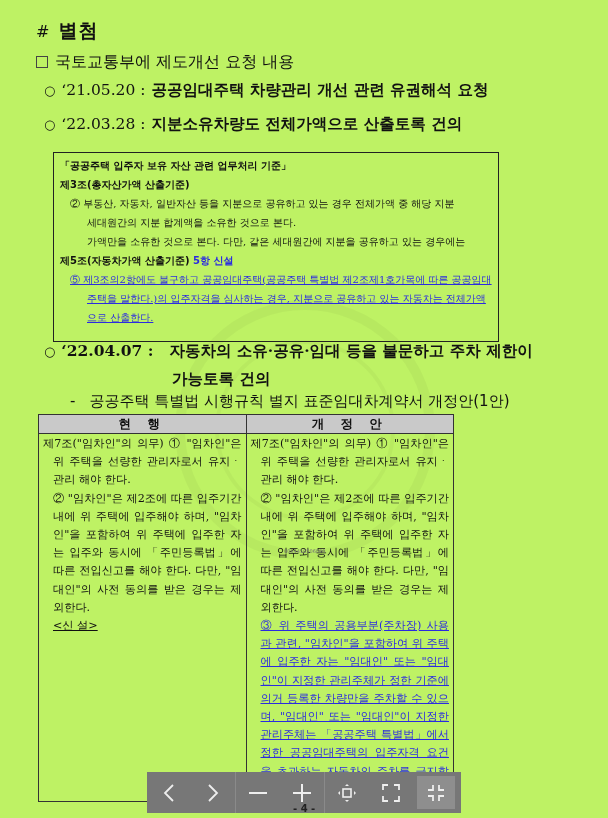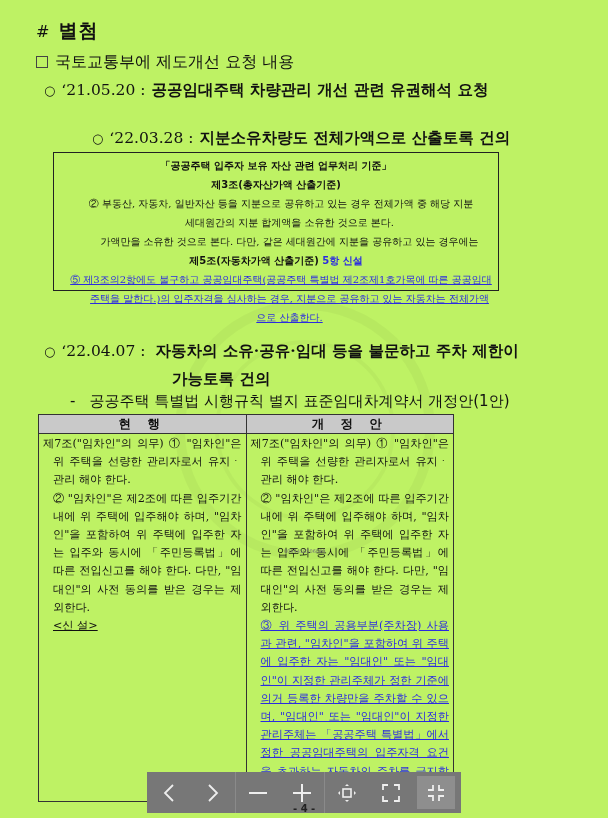--- a/index.html
+++ b/index.html
@@ -17,31 +17,31 @@
     .h-annex { position: absolute; left: 36px; top: 18px; font-size: 19px; font-weight: bold; letter-spacing: 1px; }
     .h-annex .hash { font-weight: normal; font-size: 16px; margin-right: 8px; }
 
     .h-section { position: absolute; left: 36px; top: 52px; font-size: 16px; }
     .h-section .box { display: inline-block; width: 12px; height: 12px; border: 1px solid #444; margin-right: 7px; vertical-align: -1px; }
 
     .bullet { position: absolute; left: 44px; font-size: 15.5px; font-weight: bold; font-family: "DejaVu Serif", serif; white-space: nowrap; text-align: right; }
     .bullet .o { font-family: "DejaVu Sans", sans-serif; font-weight: normal; font-size: 13px; margin-right: 6px; }
     .bullet .date { font-weight: normal; margin-right: 6px; }
 
-    .quote-box { position: absolute; left: 53px; top: 152px; width: 446px; height: 139px; border: 1.5px solid #222;
-      padding: 3px 6px; font-size: 10px; line-height: 19px; font-family: "DejaVu Serif", serif; text-align: center; }
+    .quote-box { position: absolute; left: 53px; top: 152px; width: 446px; height: 190px; border: 1.5px solid #222;
+      padding: 3px 6px; font-size: 10px; line-height: 19px; font-family: "DejaVu Serif", serif; }
     .quote-box .bold { font-weight: bold; font-family: "DejaVu Sans", sans-serif; }
     .quote-box .indent { padding-left: 10px; text-indent: 0; }
     .quote-box .cont { padding-left: 27px; }
     .blue { color: #2b2be0; }
     .blue-u { color: #2b2be0; text-decoration: underline; }
 
     .b4 { position: absolute; left: 44px; top: 337px; font-size: 15.5px; font-weight: bold; font-family: "DejaVu Serif", serif; line-height: 27px; white-space: nowrap; }
     .b4 .o { font-family: "DejaVu Sans", sans-serif; font-weight: normal; font-size: 13px; margin-right: 6px; }
-    .b4 .date { font-weight: normal; margin-right: 10px; }
+    .b4 .date { font-weight: bold; margin-right: 16px; }
     .b4 .l2 { padding-left: 128px; }
 
     .dash-line { position: absolute; left: 70px; top: 392px; font-size: 15px; white-space: nowrap; }
     .dash-line .dash { margin-right: 14px; }
 
     table.cmp { position: absolute; left: 38px; top: 414px; width: 416px; border-collapse: collapse; table-layout: fixed;
       font-family: "DejaVu Serif", serif; font-size: 11.2px; }
     table.cmp th { background: #c9c9c9; border: 1px solid #333; height: 19px; font-family: "DejaVu Sans", sans-serif; font-weight: bold; font-size: 12.5px; letter-spacing: 6px; }
     table.cmp td { border: 1px solid #333; vertical-align: top; padding: 1px 4px 2px 4px; line-height: 18.2px; height: 345px; }
     .para { text-align: justify; }
@@ -67,21 +67,21 @@
     <span class="hash">#</span><span>별첨</span>
   </div>
 
   <div class="h-section">
     <span class="box"></span><span>국토교통부에 제도개선 요청 내용</span>
   </div>
 
   <div class="bullet" style="top:80px;">
     <span class="o">○</span><span class="date">‘21.05.20 :</span><span>공공임대주택 차량관리 개선 관련 유권해석 요청</span>
   </div>
-  <div class="bullet" style="top:128px;margin-left:48px;">
+  <div class="bullet" style="top:114px;">
     <span class="o">○</span><span class="date">‘22.03.28 :</span><span>지분소유차량도 전체가액으로 산출토록 건의</span>
   </div>
 
   <div class="quote-box">
     <div class="bold">「공공주택 입주자 보유 자산 관련 업무처리 기준」</div>
     <div class="bold">제3조(총자산가액 산출기준)</div>
     <div class="indent">② 부동산, 자동차, 일반자산 등을 지분으로 공유하고 있는 경우 전체가액 중 해당 지분</div>
     <div class="cont">세대원간의 지분 합계액을 소유한 것으로 본다.</div>
     <div class="cont">가액만을 소유한 것으로 본다. 다만, 같은 세대원간에 지분을 공유하고 있는 경우에는</div>
     <div class="bold"><span>제5조(자동차가액 산출기준)</span> <span class="blue">5항 신설</span></div>

